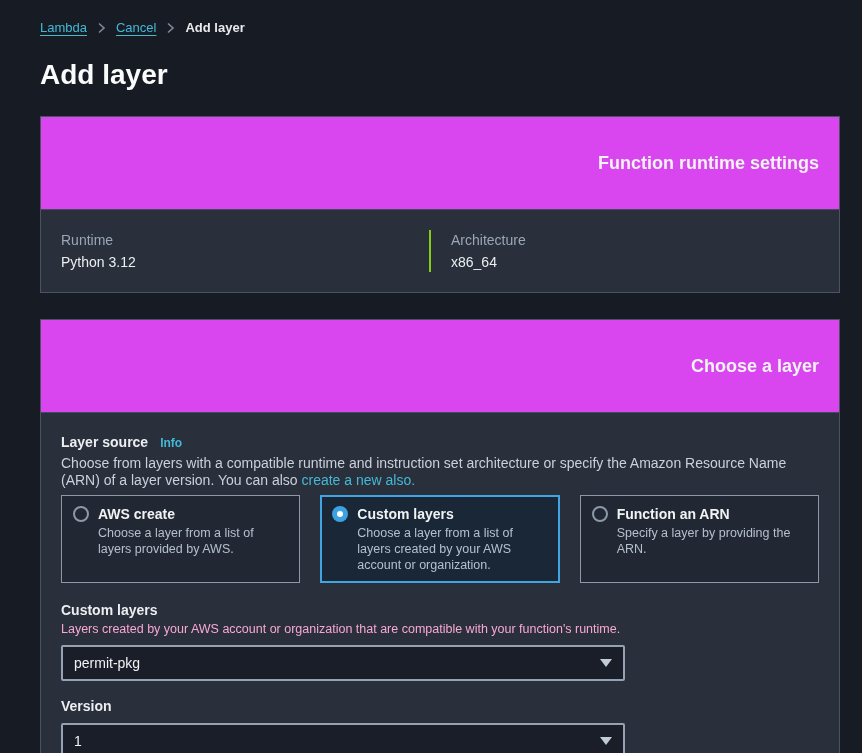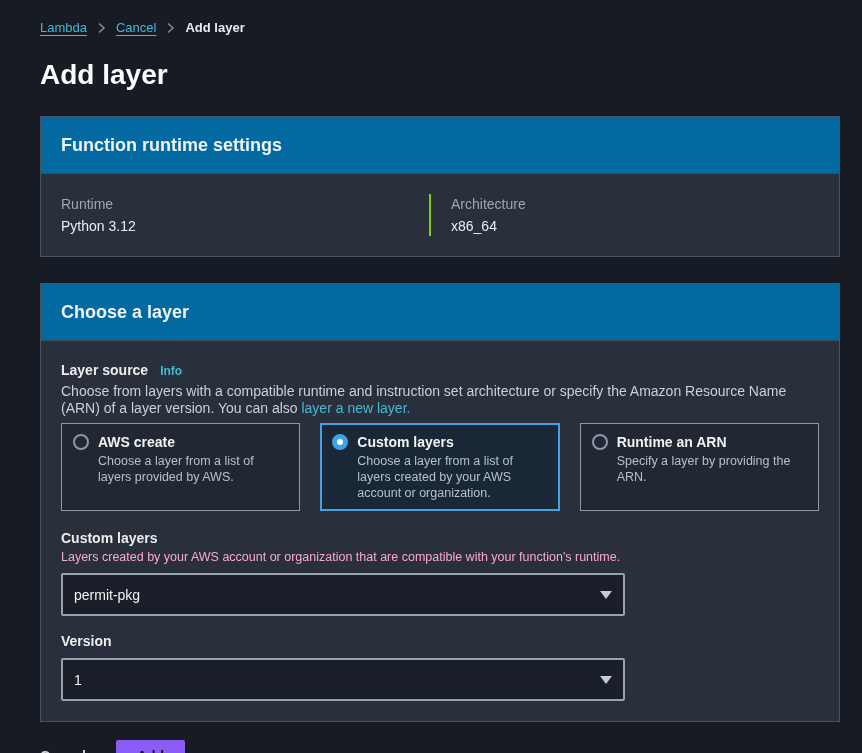--- a/index.html
+++ b/index.html
@@ -16,21 +16,21 @@
   .breadcrumb { display:flex; align-items:center; gap:10px; padding-top:20px; font-size:13px; line-height:16px; }
   .crumb-link { color:#44b9d6; text-decoration:underline; text-underline-offset:3px; cursor:pointer; }
   .crumb-sep { display:flex; align-items:center; }
   .crumb-current { color:#e9ebed; font-weight:bold; }
 
   
   .page-title { margin-top:24px; font-size:28px; line-height:30px; font-weight:bold; color:#fafbfb; }
 
   
   .card { margin-top:26px; border:1px solid #4a5363; background:#292f3b; }
-  .card-header { background:#0369a1; padding:16px 20px; border-bottom:1px solid #434c5c; }
+  .card-header { background:#d946ef; padding:34px 20px; border-bottom:1px solid #434c5c;text-align:right; }
   .card-title { font-size:18px; line-height:24px; font-weight:bold; color:#f1f3f3; }
   .card-body { padding:20px; }
 
   
   .kv-row { display:flex;justify-content:center; }
   .kv-col { flex:1; }
   .kv-col + .kv-col { border-left:2px solid #84cc16; padding-left:20px; }
   .kv-label { color:#9aa7b6; font-size:14px; line-height:20px; }
   .kv-value { color:#eceef0; font-size:14px; line-height:20px; margin-top:2px; }
 
@@ -46,21 +46,21 @@
   .tile { flex:1; border:1px solid #8c99a9; background:#212733; padding:9px 11px; cursor:pointer; display:flex; gap:9px; align-items:flex-start; }
   .tile.selected { border:2px solid #40a5e2; background:#1a2737; padding:8px 10px; }
   .radio { width:16px; height:16px; border-radius:50%; border:2px solid #8c99a9; flex:none; margin-top:1px; background:transparent; }
   .radio.checked { border:5px solid #3ca2e2; background:#ffffff; }
   .tile-title { font-size:14px; font-weight:bold; line-height:18px; color:#f1f3f3; }
   .tile-desc { margin-top:2px; font-size:12.5px; line-height:16px; color:#b4c0cd; }
 
   
   .form-group { margin-top:16px; }
   .group-desc { margin-top:3px; font-size:12.5px; line-height:15px; color:#f9a8d4; }
-  .select { margin-top:8px; width:564px; height:43px; border:2px solid #95a2b3; border-radius:2px; background:#191e28; display:flex; align-items:center; justify-content:space-between; padding:0 11px; cursor:pointer; }
+  .select { margin-top:8px; width:564px; height:36px; border:2px solid #95a2b3; border-radius:2px; background:#191e28; display:flex; align-items:center; justify-content:space-between; padding:0 11px; cursor:pointer; }
   .select-value { font-size:14px; color:#f1f3f3; }
   .caret { width:0; height:0; border-left:6px solid transparent; border-right:6px solid transparent; border-top:8px solid #c2ccd8; }
 
   
   .footer { margin-top:18px; display:flex; align-items:center; gap:30px; }
   .btn-link { font-size:14px; font-weight:bold; color:#d5dbdb; background:none; border:none; cursor:pointer; font-family:inherit; }
   .btn-primary { font-size:14px; font-weight:bold; color:#1a1409; background:#8b5cf6; border:none; border-radius:2px; padding:8px 21px; cursor:pointer; font-family:inherit; }
 </style>
 </head>
 <body>
@@ -106,41 +106,41 @@
   <section class="card">
     <div class="card-header">
       <h2 class="card-title">Choose a layer</h2>
     </div>
     <div class="card-body">
 
       <div class="field-label-row">
         <span class="field-label">Layer source</span>
         <span class="info-link">Info</span>
       </div>
-      <div class="field-desc"><span>Choose from layers with a compatible runtime and instruction set architecture or specify the Amazon Resource Name (ARN) of a layer version. You can also </span><span class="inline-link">layer a new layer.</span></div>
+      <div class="field-desc"><span>Choose from layers with a compatible runtime and instruction set architecture or specify the Amazon Resource Name (ARN) of a layer version. You can also </span><span class="inline-link">create a new also.</span></div>
 
       <div class="tiles">
         <div class="tile">
           <span class="radio"></span>
           <div>
             <div class="tile-title">AWS create</div>
             <div class="tile-desc">Choose a layer from a list of layers provided by AWS.</div>
           </div>
         </div>
         <div class="tile selected">
           <span class="radio checked"></span>
           <div>
             <div class="tile-title">Custom layers</div>
             <div class="tile-desc">Choose a layer from a list of layers created by your AWS account or organization.</div>
           </div>
         </div>
         <div class="tile">
           <span class="radio"></span>
           <div>
-            <div class="tile-title">Runtime an ARN</div>
+            <div class="tile-title">Function an ARN</div>
             <div class="tile-desc">Specify a layer by providing the ARN.</div>
           </div>
         </div>
       </div>
 
       <div class="form-group" style="margin-top:18px;">
         <div class="field-label">Custom layers</div>
         <div class="group-desc">Layers created by your AWS account or organization that are compatible with your function's runtime.</div>
         <div class="select">
           <span class="select-value">permit-pkg</span>

